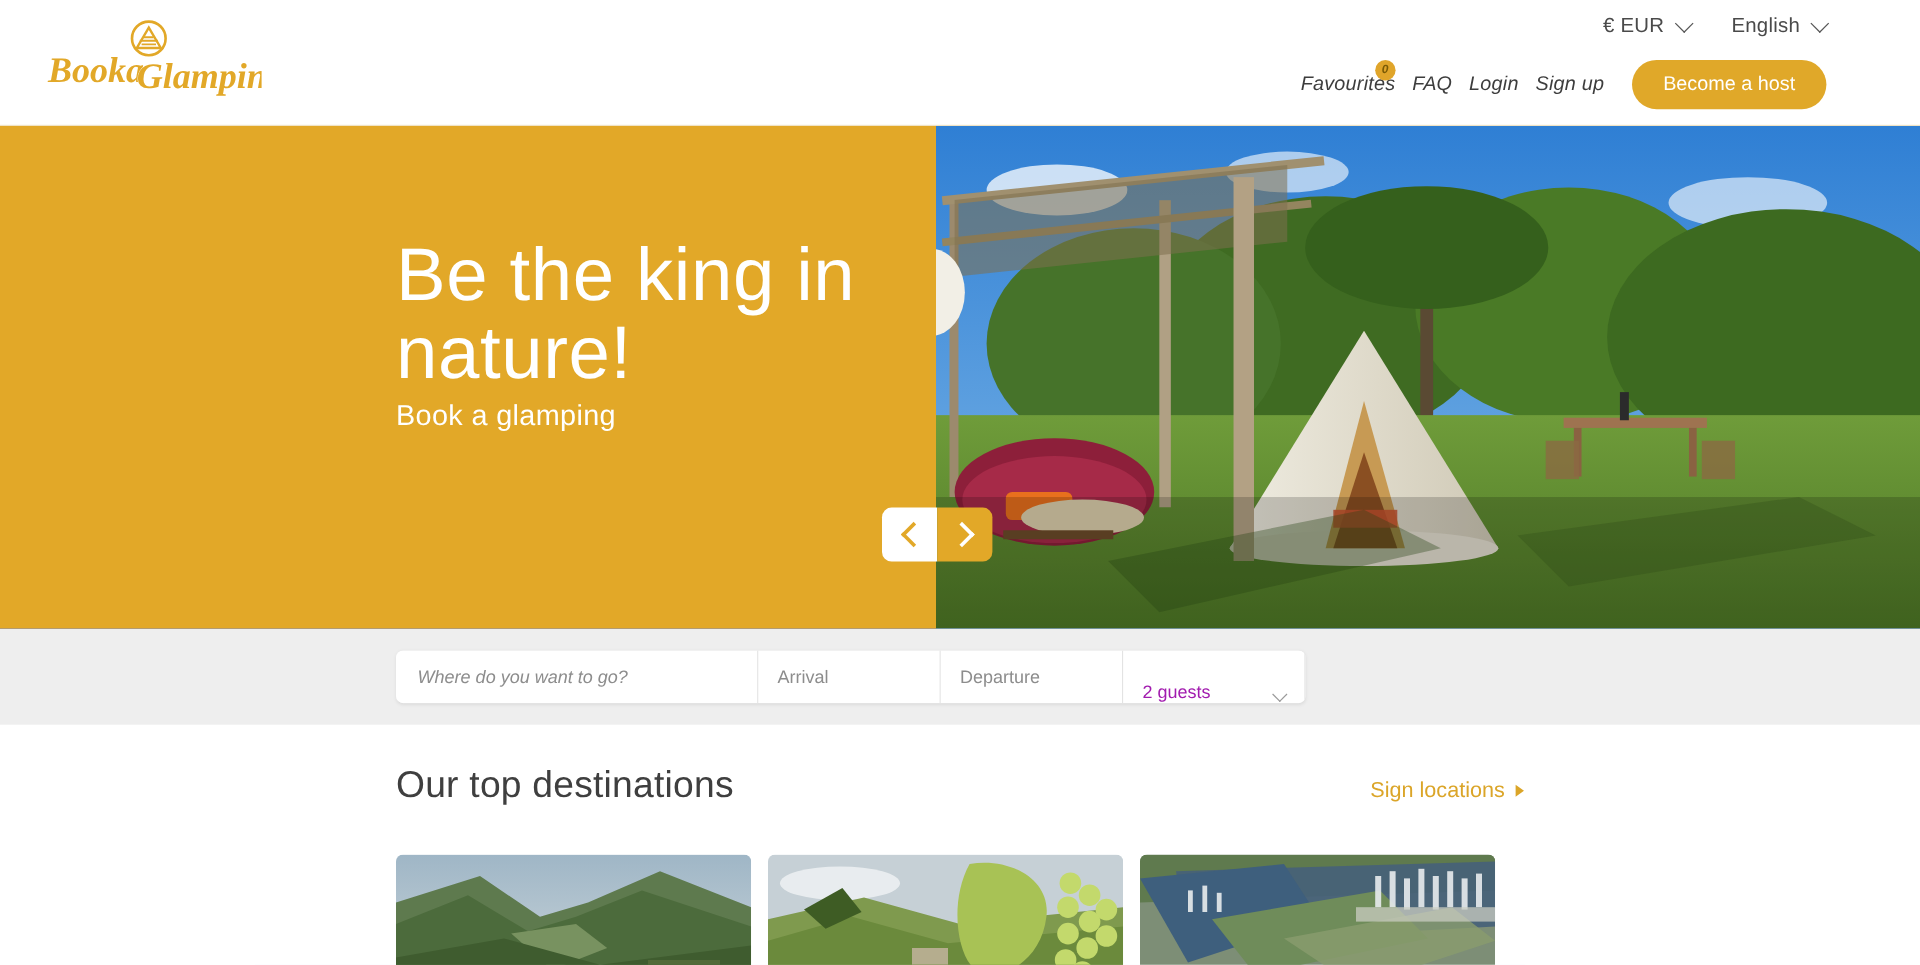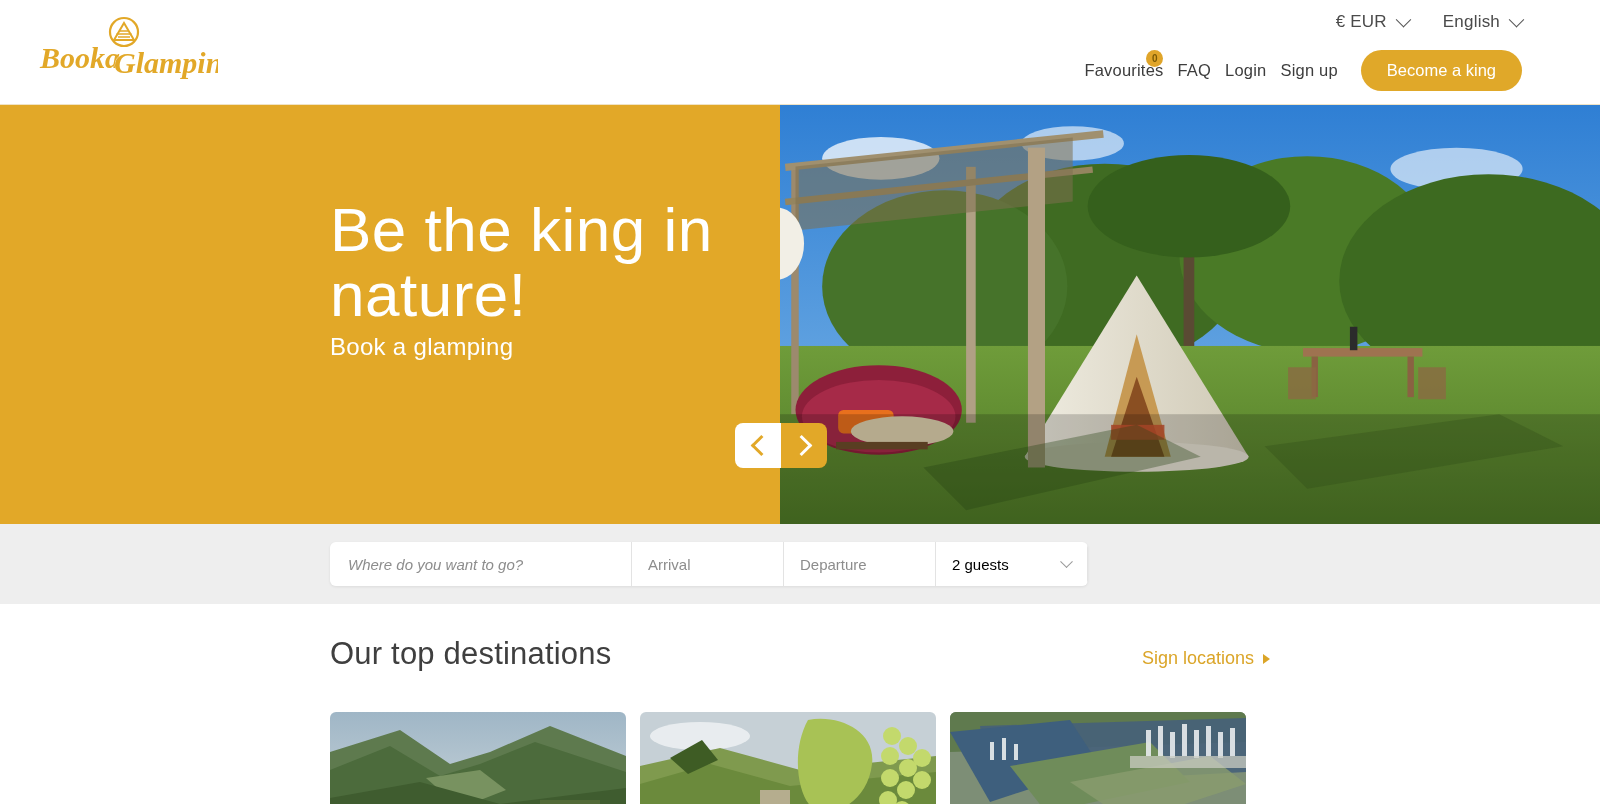--- a/index.html
+++ b/index.html
@@ -48,20 +48,21 @@
     right: 78px; top: 50px;
     display: flex; align-items: center; gap: 0;
     font-size: 16.5px; color: #3d3d3d;
   }
   .nav-link {
     position: relative;
     padding: 0 7px;
     cursor: pointer;
     white-space: nowrap;
     letter-spacing: .2px;
+    font-style: italic;
   }
   .nav-link:first-child { padding-left: 0; }
   .fav-badge {
     position: absolute;
     top: -11px; right: 7px;
     width: 17px; height: 17px;
     border-radius: 50%;
     background: #e0a52a;
     color: #7a5a05;
     font-size: 10px;
@@ -175,23 +176,24 @@
     font-size: 15px;
     color: #8d8d8d;
     border-right: 1px solid #e3e3e3;
     cursor: text;
   }
   .sf-dest { width: 302px; padding-left: 18px; font-style: italic; }
   .sf-arrival { width: 152px; }
   .sf-departure { width: 152px; }
   .sf-guests {
     width: 152px;
-    color: #000000;
+    color: #a21caf;
     justify-content: space-between;
     cursor: pointer;
+    align-items: flex-end;
   }
   .sf-guests .chev {
     border-color: #9a9a9a;
     width: 9px; height: 9px;
     border-right-width: 1.6px; border-bottom-width: 1.6px;
   }
   .search-btn {
     width: 152px;
     background: #8c6d0a;
     color: #ffffff;
@@ -283,21 +285,21 @@
   </div>
 
   <div class="nav">
     <div class="nav-link">
       <span>Favourites</span>
       <span class="fav-badge">0</span>
     </div>
     <div class="nav-link">FAQ</div>
     <div class="nav-link">Login</div>
     <div class="nav-link">Sign up</div>
-    <button class="host-btn">Become a king</button>
+    <button class="host-btn">Become a host</button>
   </div>
 </div>
 
 <div class="hero">
 
   <div class="hero-photo">
     <svg viewBox="0 0 820 393" preserveAspectRatio="xMidYMid slice">
       <defs>
         <linearGradient id="sky" x1="0" y1="0" x2="0" y2="1">
           <stop offset="0%" stop-color="#2f7fd4"></stop>

